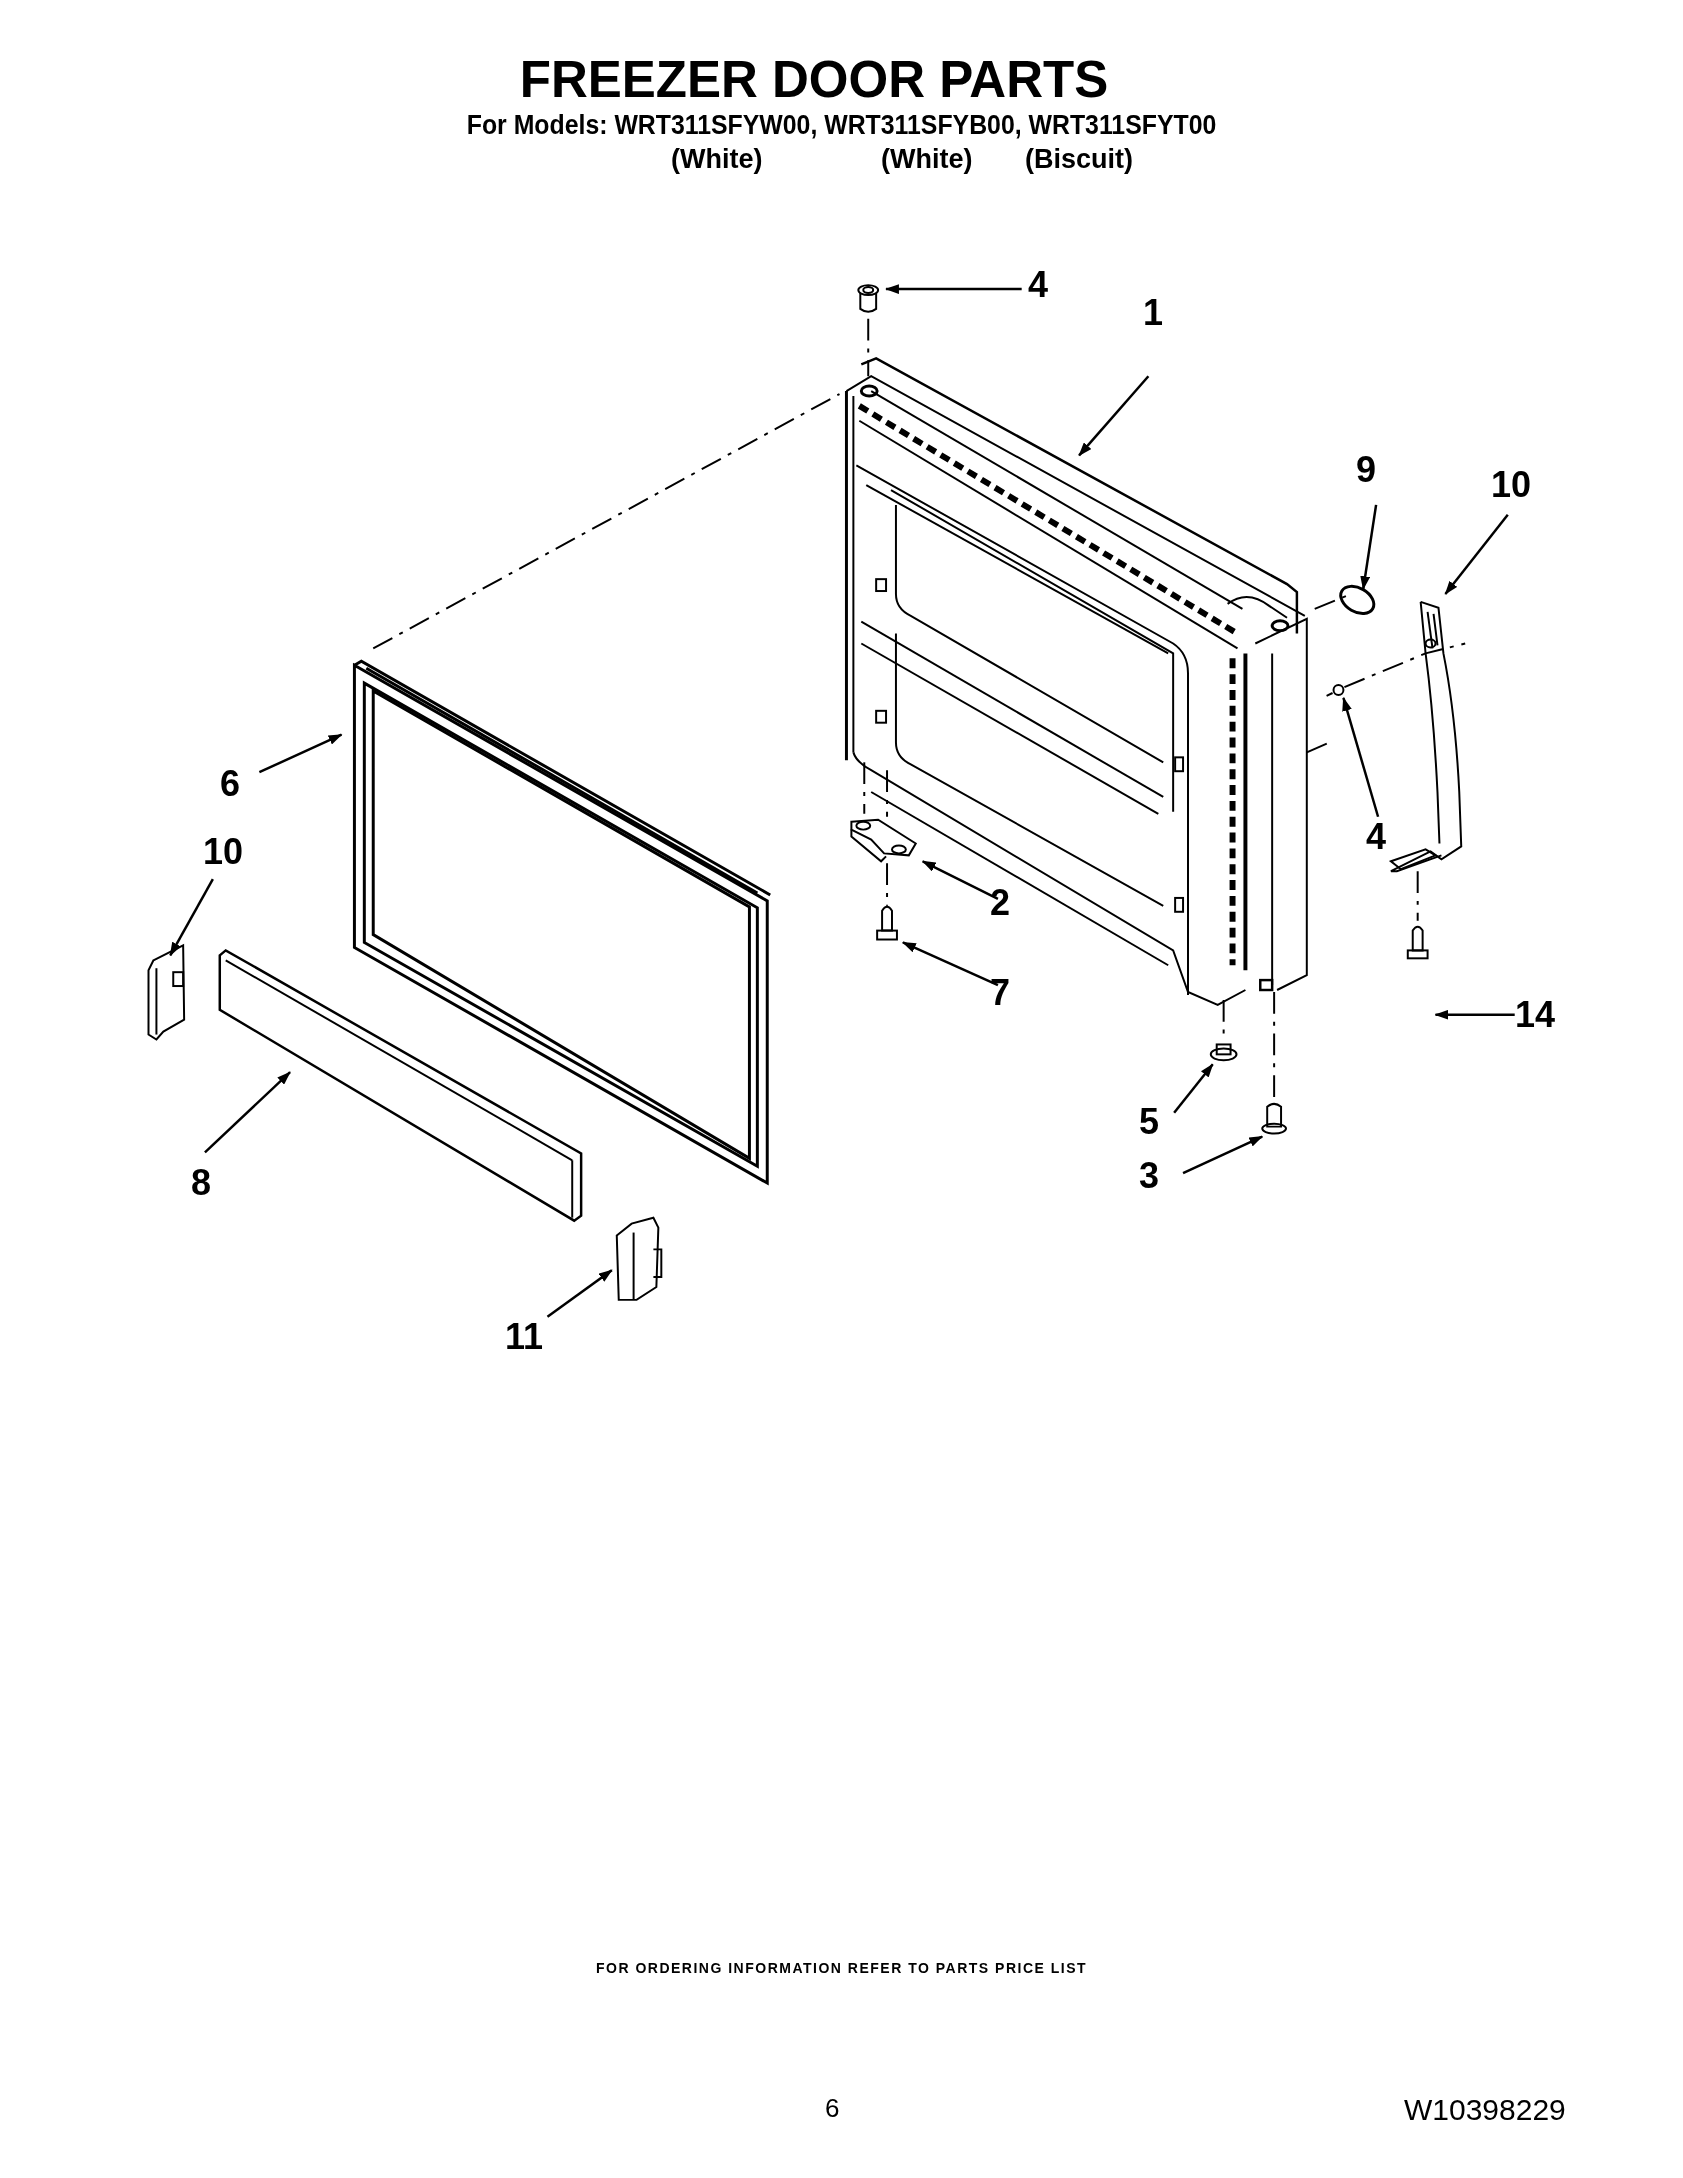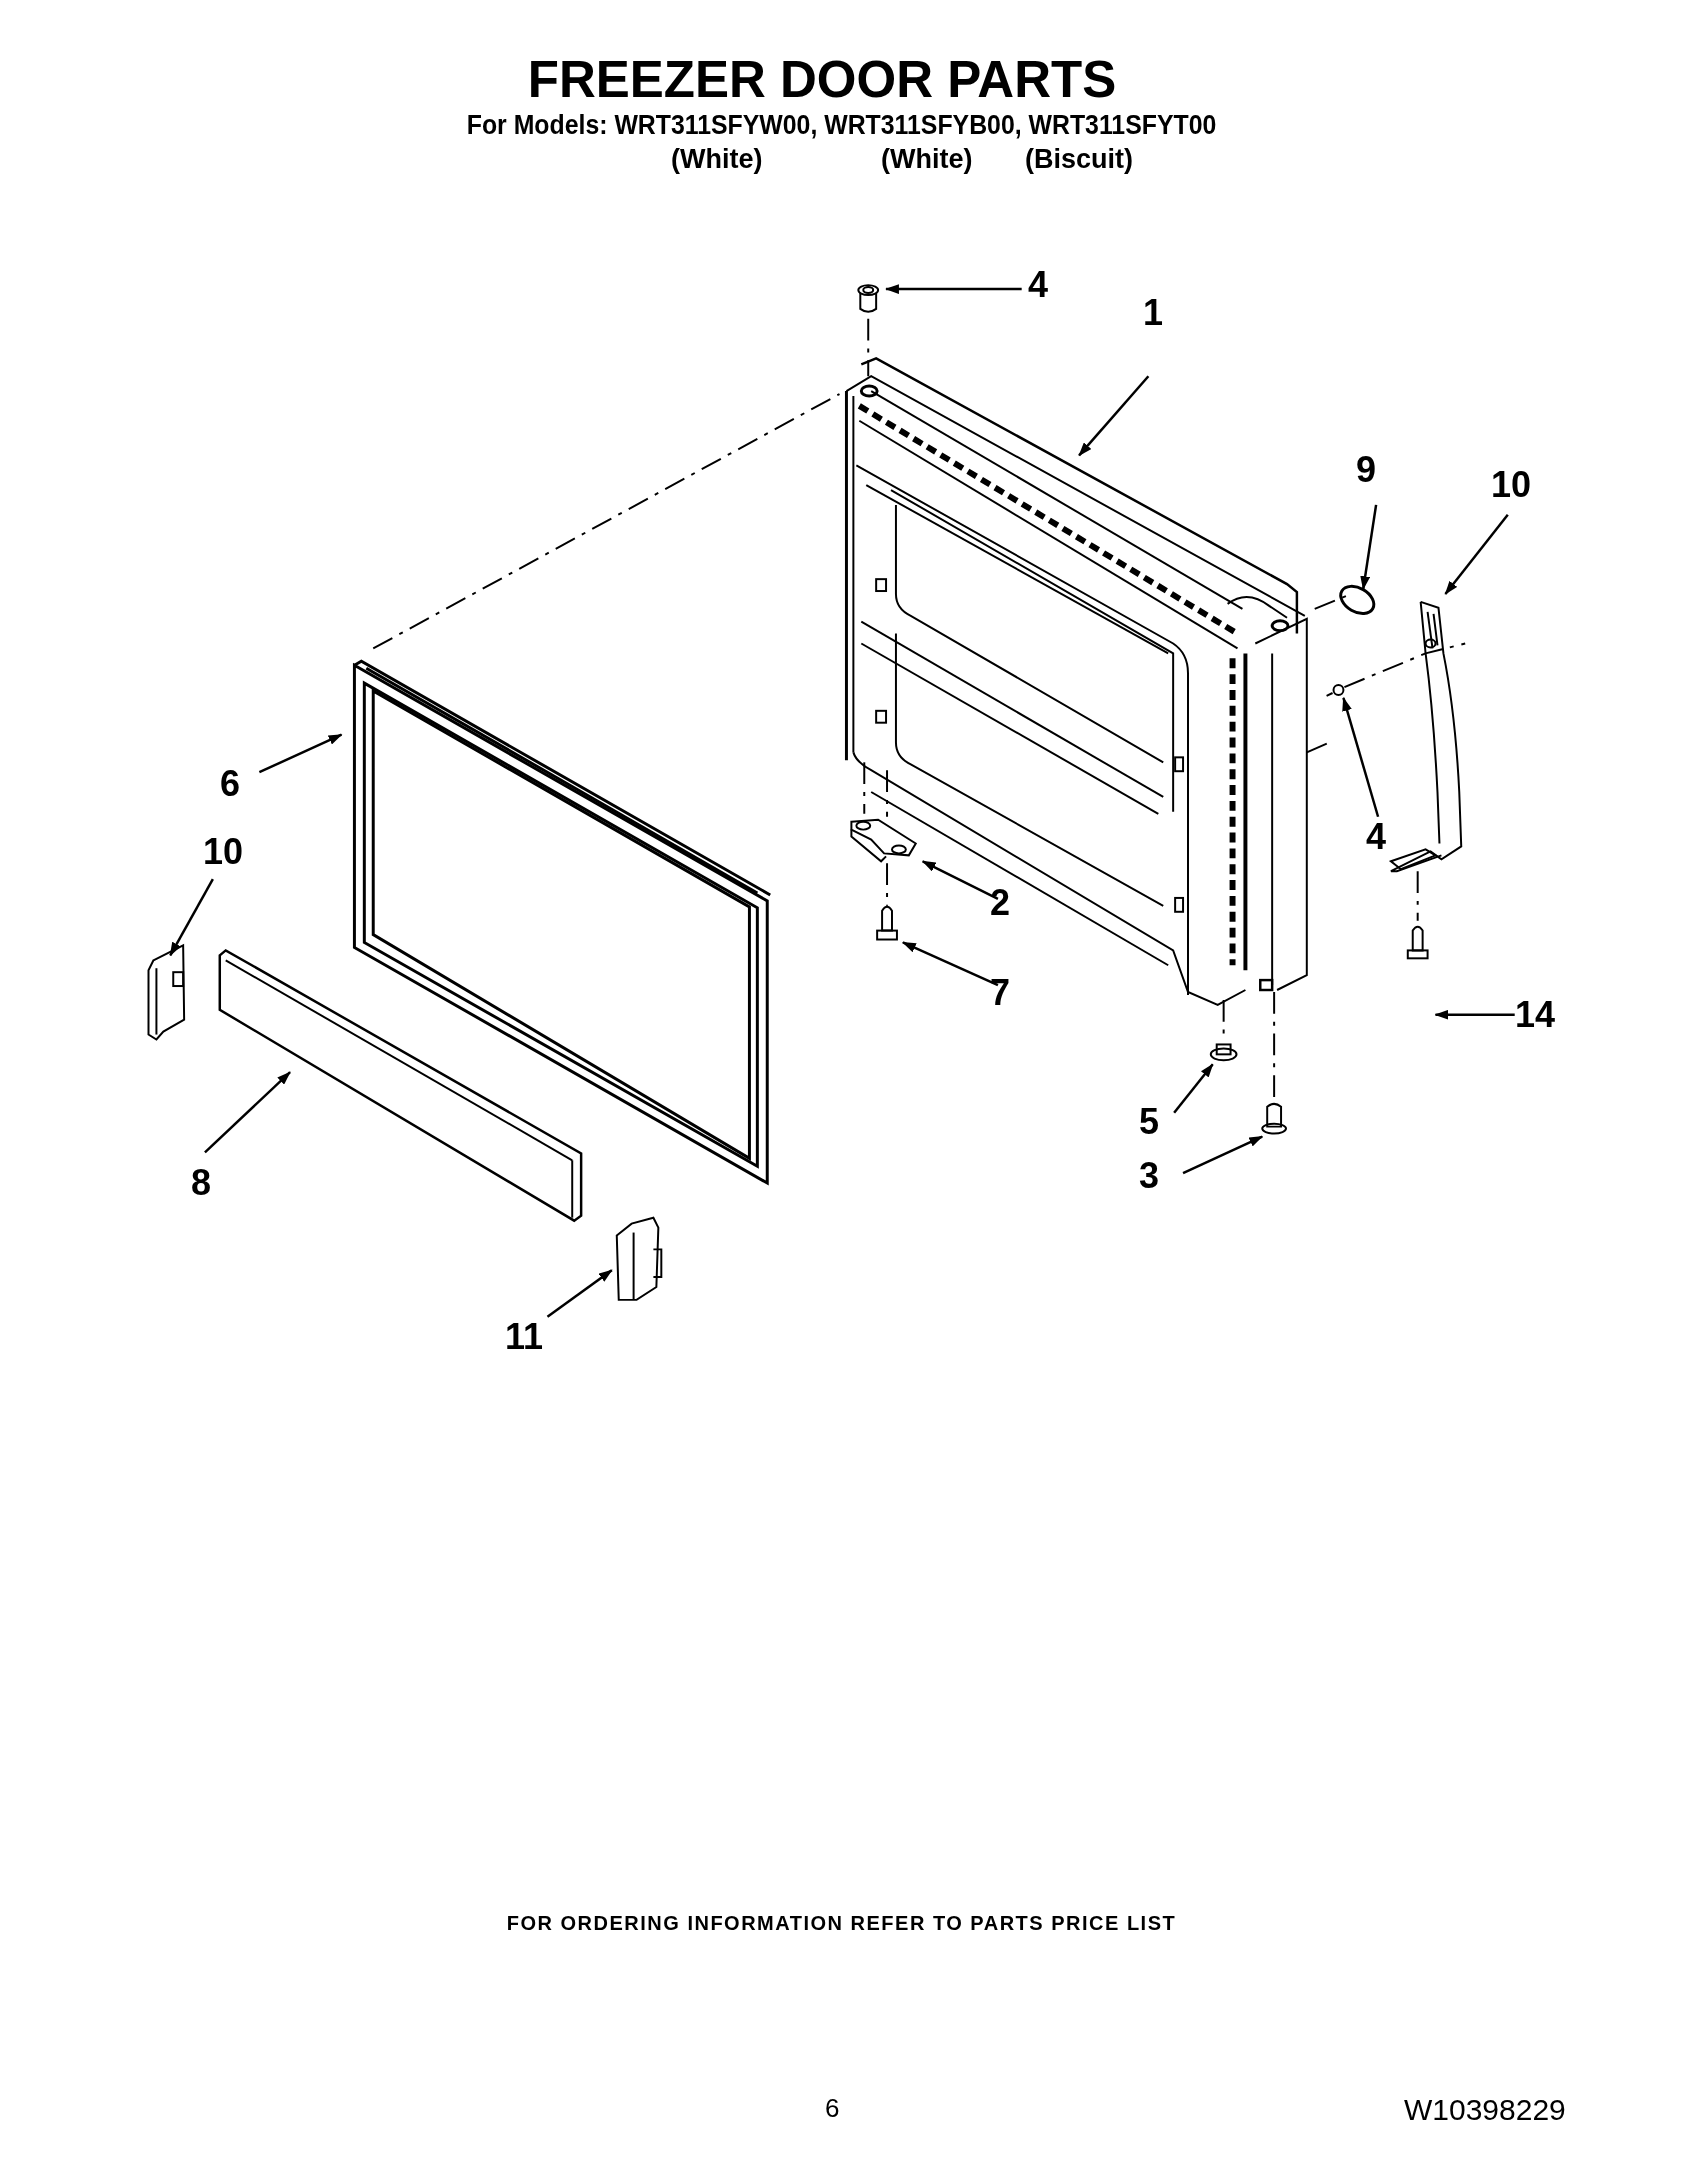--- a/index.html
+++ b/index.html
@@ -1,26 +1,26 @@
 <!DOCTYPE html>
 <html><head>
 <meta charset="utf-8">
 <style>
   html, body { margin: 0; padding: 0; background: #ffffff; }
   body { width: 1683px; height: 2178px; position: relative; overflow: hidden;
          font-family: "Liberation Sans", sans-serif; color: #000; }
-  .title { position: absolute; left: 16px; width: 1612px; top: 50px; text-align: center;
+  .title { position: absolute; left: 8px; width: 1612px; top: 50px; text-align: center;
            font-size: 51px; font-weight: bold; letter-spacing: 0px; line-height: 59px; }
   .models { position: absolute; left: 0; width: 1683px; top: 109px; text-align: center;
             font-size: 27px; font-weight: bold; line-height: 32px; transform: scaleX(0.92); }
   .color-lbl { position: absolute; top: 143px; font-size: 27px; font-weight: bold; line-height: 32px; }
   .diagram { position: absolute; left: 0; top: 0; width: 1683px; height: 2178px; }
   .callout { position: absolute; font-size: 36px; font-weight: bold; line-height: 40px; }
-  .footer-note { position: absolute; left: 0; width: 1683px; top: 1912px; text-align: center;
-                 font-size: 20px; font-weight: bold; letter-spacing: 1.5px; }
+  .footer-note { position: absolute; left: 0; width: 1683px; top: 1960px; text-align: center;
+                 font-size: 14px; font-weight: bold; letter-spacing: 1.5px; }
   .page-num { position: absolute; left: 825px; top: 2093px; font-size: 26px; }
   .doc-num { position: absolute; left: 1404px; top: 2093px; font-size: 30px; }
 </style>
 </head>
 <body>
 
 <div class="title">FREEZER DOOR PARTS</div>
 <div class="models">For Models: WRT311SFYW00, WRT311SFYB00, WRT311SFYT00</div>
 <div class="color-lbl" style="left:655px;margin-left:16px;">(White)</div>
 <div class="color-lbl" style="left:881px;">(White)</div>

